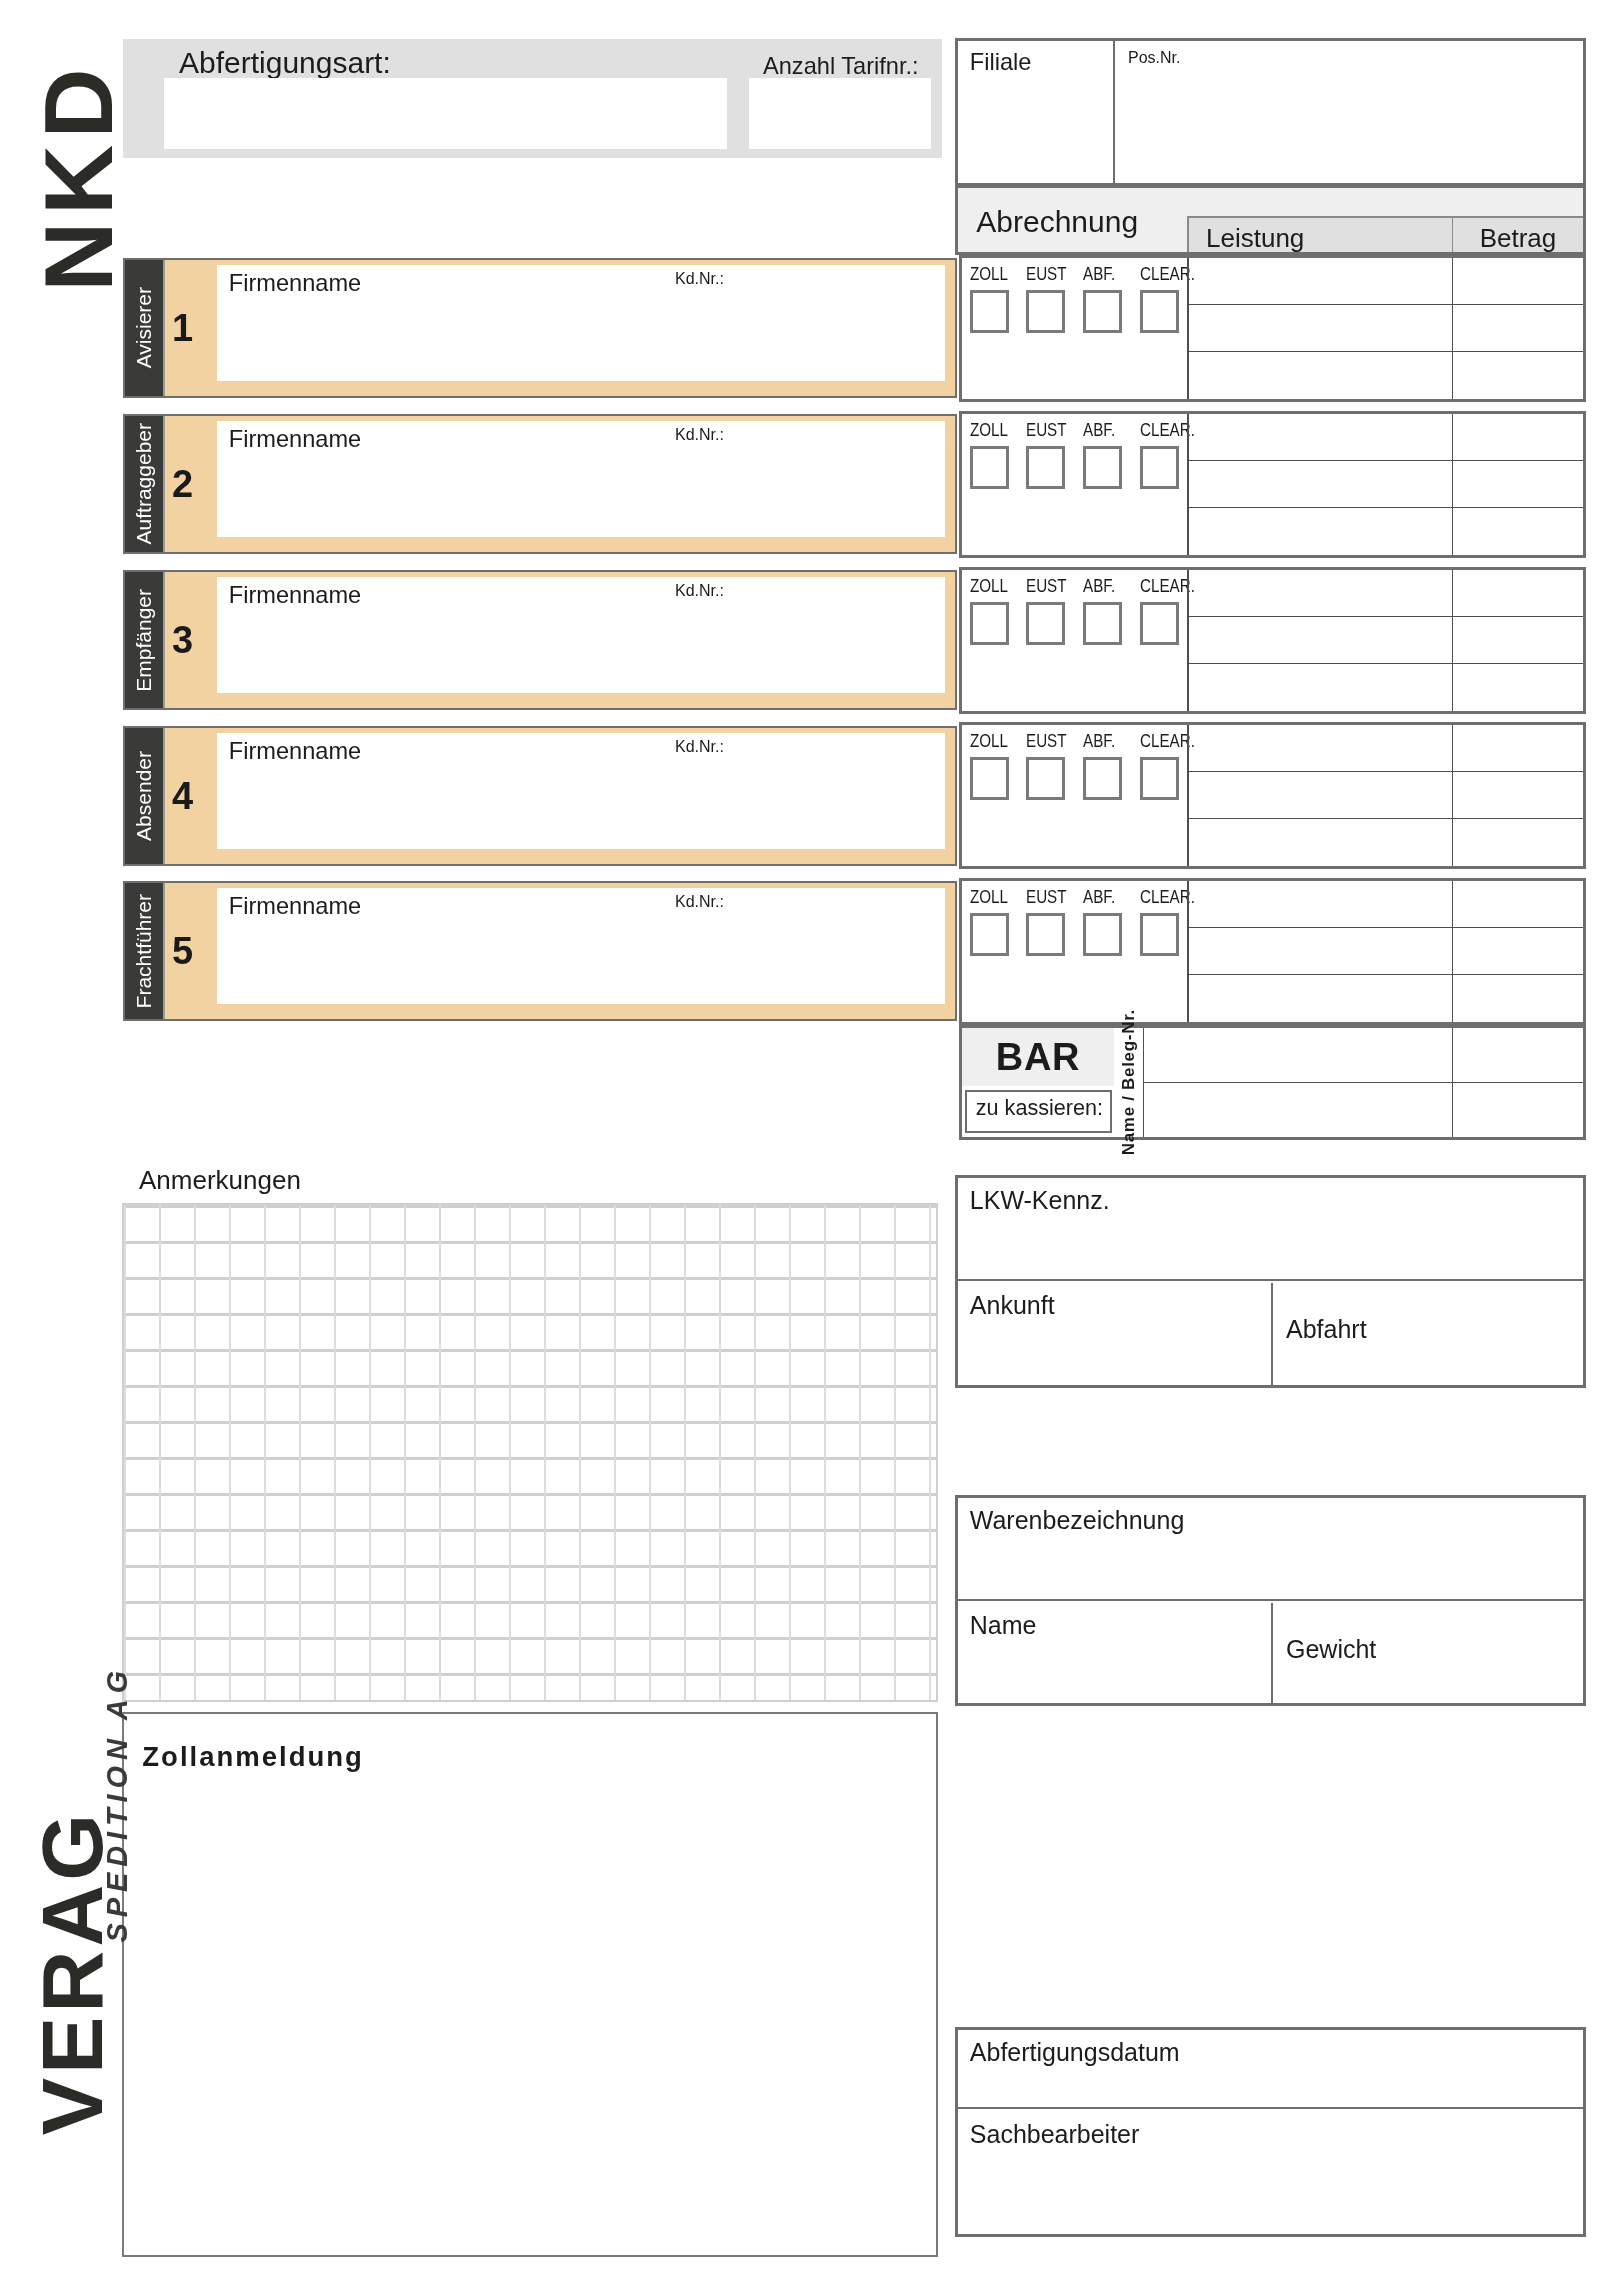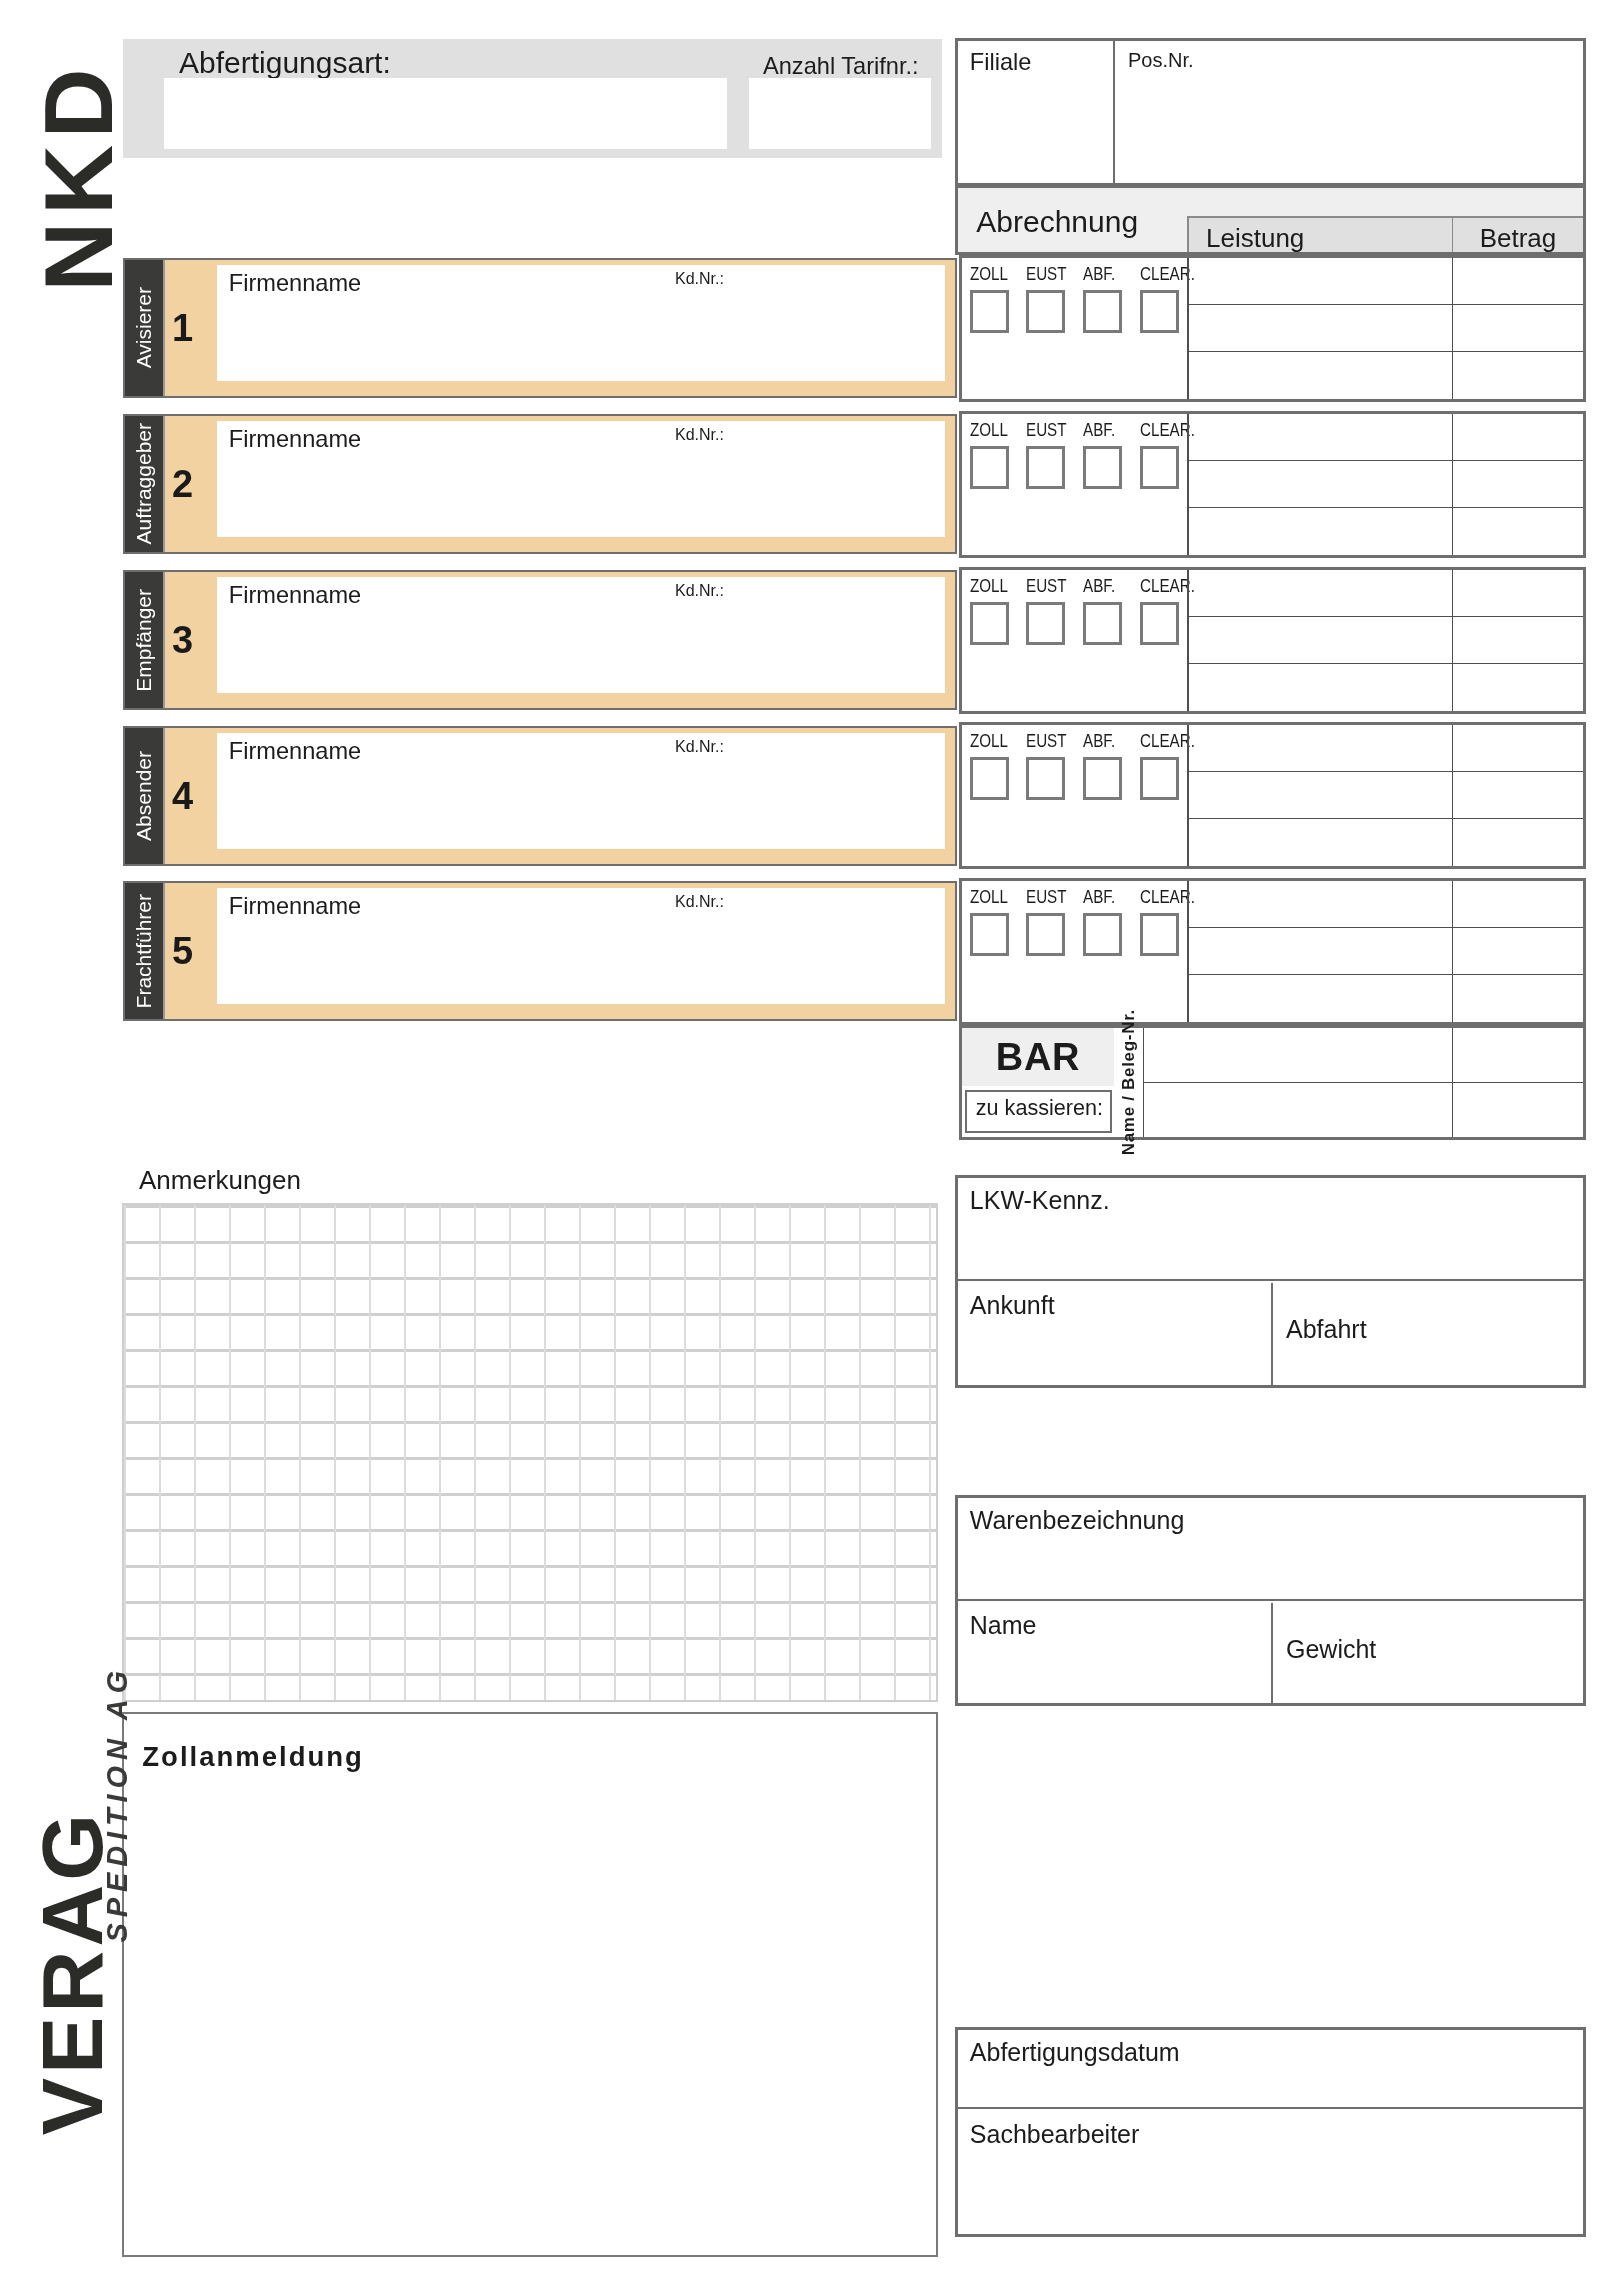--- a/index.html
+++ b/index.html
@@ -16,21 +16,21 @@
   
   .hdr-gray { position:absolute; left:123px; top:39px; width:819px; height:119px; background:#e0e0e0; }
   .hdr-abf-label { position:absolute; left:56px; top:6.5px; font-size:30px; }
   .hdr-anz-label { position:absolute; left:620px; top:14.4px; font-size:23.6px;margin-left:20px; }
   .hdr-input-1 { position:absolute; left:41px; top:39px; width:563px; height:71px; background:#fff; }
   .hdr-input-2 { position:absolute; left:626px; top:39px; width:182px; height:71px; background:#fff; }
 
   .filiale-box { position:absolute; left:955px; top:38px; width:631px; height:148px;
                  border:3.3px solid #6e6e6e; background:#fff; box-sizing:border-box; display:flex; }
   .filiale-cell { width:157px; border-right:2.6px solid #6e6e6e; padding:7.9px 0 0 11.8px; font-size:23.6px; box-sizing:border-box; }
-  .posnr-cell { flex:1; padding:7.9px 0 0 13px; font-size:20px; }
+  .posnr-cell { flex:1; padding:7.9px 0 0 13px; font-size:16px; }
 
   
   .abk-header { position:absolute; left:955px; top:185px; width:631px; height:70px;
                 border:3.3px solid #6e6e6e; background:#efefef; box-sizing:border-box; }
   .abk-title { position:absolute; left:18.3px; top:17px; font-size:30px; }
   .lb-header { position:absolute; left:229px; top:27.5px; right:0; bottom:0; background:#e0e0e0;
                border-left:2px solid #8a8a8a; border-top:2px solid #8a8a8a; box-sizing:border-box; display:flex; }
   .lb-leistung { flex:1; padding:5.2px 0 0 17px; font-size:26px; }
   .lb-betrag { width:130px; border-left:1.3px solid #8a8a8a; text-align:center; padding-top:5.2px; font-size:26px; }
 

